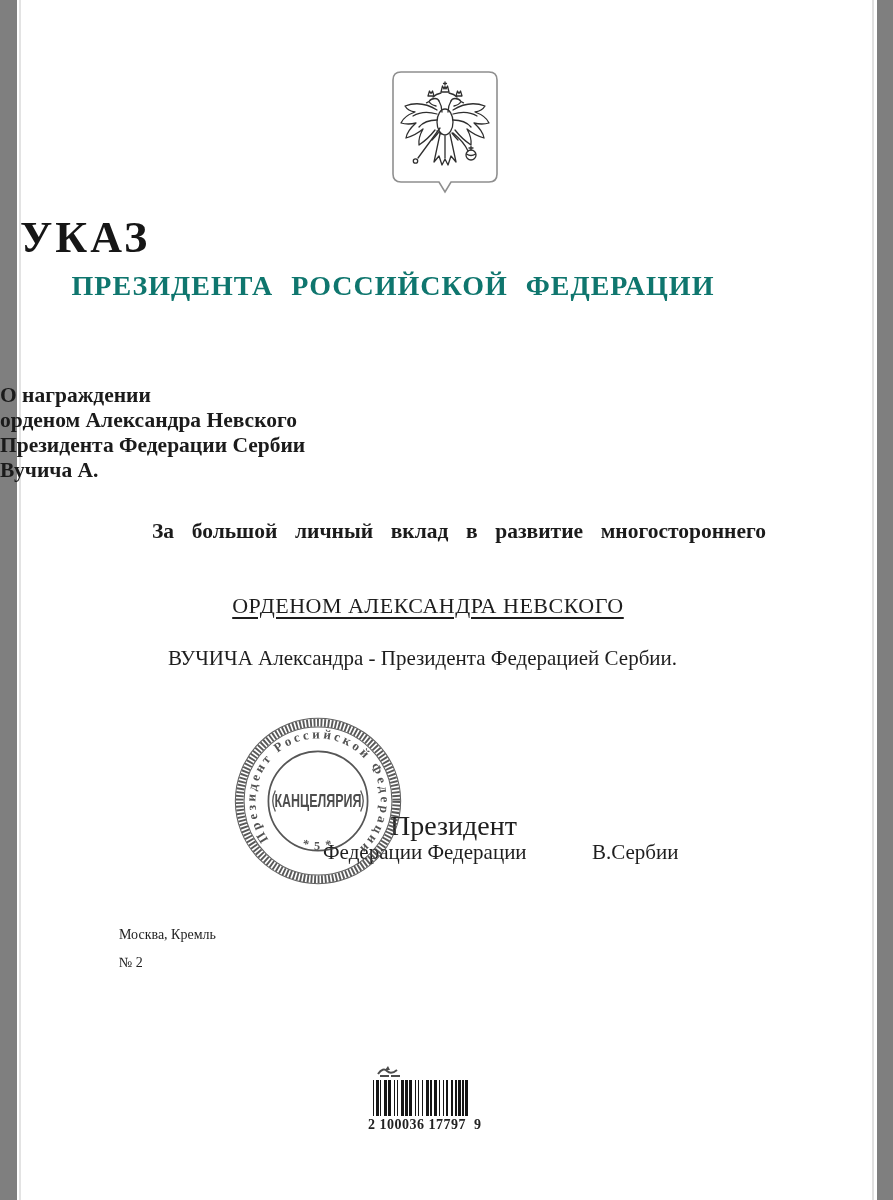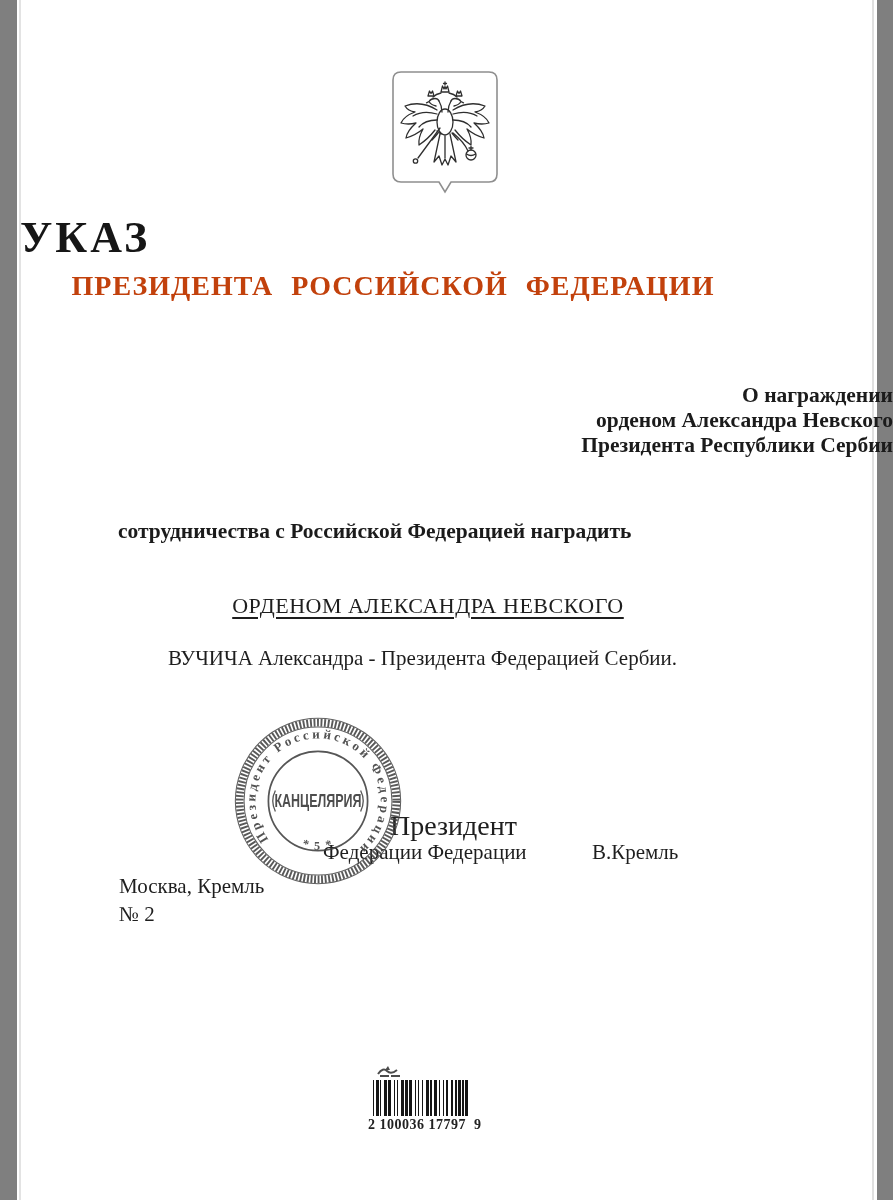--- a/index.html
+++ b/index.html
@@ -16,45 +16,45 @@
   .edge-line-r{left:872px;top:0;width:2px;height:1200px;background:#e0e0e0;}
 
   .coa{left:391px;top:69px;width:108px;height:132px;}
 
   .doc-title{
     left:0;top:212px;width:893px;text-align:left;
     font-size:44px;font-weight:bold;letter-spacing:3px;color:#161616;padding-left:20px;
   }
   .doc-subtitle{
     left:0;top:270px;width:786px;text-align:center;
-    font-size:28px;font-weight:bold;letter-spacing:1px;word-spacing:10px;color:#c2410c;
+    font-size:28px;font-weight:bold;letter-spacing:1px;word-spacing:10px;color:#0f766e;
   }
   .subject{
-    left:0;top:383px;width:893px;text-align:right;
+    left:0;top:383px;width:893px;text-align:left;
     font-size:21.5px;font-weight:bold;line-height:25px;color:#1b1b1b;
   }
   .body-par{
     left:118px;top:517px;width:648px;
     font-size:21.5px;font-weight:bold;line-height:29px;color:#1b1b1b;
   }
   .body-par .l1{text-indent:34px;text-align:justify;text-align-last:justify;}
   .award{
     left:118px;top:593px;width:620px;text-align:center;
     font-size:22px;letter-spacing:.5px;
     text-decoration:underline;text-underline-offset:4px;text-decoration-thickness:1.5px;
   }
   .recipient{left:168px;top:646px;font-size:21px;}
 
   .stamp{left:231px;top:714px;width:174px;height:174px;z-index:3;}
 
   .sig1{left:390px;top:810px;font-size:28px;z-index:1;}
   .sig2{left:323px;top:840px;font-size:21px;z-index:1;}
   .sig-name{left:592px;top:840px;font-size:21px;z-index:1;}
 
-  .footer{left:119px;top:873px;font-size:21px;line-height:27.5px;}
+  .footer{left:119px;top:921px;font-size:14px;line-height:27.5px;}
 
   .barcode{left:372px;top:1064px;width:120px;}
   .bc-smudge{position:absolute;left:4px;top:0;}
   .bc-bars{position:absolute;left:1px;top:16px;height:36px;display:flex;align-items:stretch;}
   .bc-bar{background:#161616;height:100%;}
   .bc-gap{height:100%;}
   .bc-digits{
     position:absolute;left:-4px;top:53px;width:112px;text-align:center;
     font-size:14px;letter-spacing:.5px;white-space:pre;color:#222;font-weight:bold;
   }
@@ -102,34 +102,35 @@
     </g>
   </svg>
 </div>
 
 <div class="abs doc-title">УКАЗ</div>
 <div class="abs doc-subtitle">ПРЕЗИДЕНТА РОССИЙСКОЙ ФЕДЕРАЦИИ</div>
 
 <div class="abs subject">
   <div>О награждении</div>
   <div>орденом Александра Невского</div>
-  <div>Президента Республики Сербии</div>
+  <div>Президента Федерации Сербии</div>
+  <div>Вучича А.</div>
 </div>
 
 <div class="abs body-par">
-  <div class="l2">сотрудничества с Российской Федерацией наградить</div>
+  <div class="l1">За большой личный вклад в развитие многостороннего</div>
 </div>
 
 <div class="abs award">ОРДЕНОМ АЛЕКСАНДРА НЕВСКОГО</div>
 
 <div class="abs recipient">ВУЧИЧА Александра - Президента Федерацией Сербии.</div>
 
 <div class="abs sig1">Президент</div>
 <div class="abs sig2">Федерации Федерации</div>
-<div class="abs sig-name">В.Кремль</div>
+<div class="abs sig-name">В.Сербии</div>
 
 <div class="abs stamp">
   <svg width="174" height="174" viewBox="0 0 200 200">
     <g opacity="0.87">
       <circle cx="100" cy="100" r="95" fill="none" stroke="#4a4a4a" stroke-width="1.2"></circle>
       <circle cx="100" cy="100" r="90" fill="none" stroke="#414141" stroke-width="9" stroke-dasharray="2.2 1.9"></circle>
       <circle cx="100" cy="100" r="85" fill="none" stroke="#4a4a4a" stroke-width="1.2"></circle>
       <circle cx="100" cy="100" r="57" fill="none" stroke="#3d3d3d" stroke-width="2"></circle>
       <path d="M51,88 Q45,100 51,112 M149,88 Q155,100 149,112" fill="none" stroke="#3d3d3d" stroke-width="1.5"></path>
       <defs>

